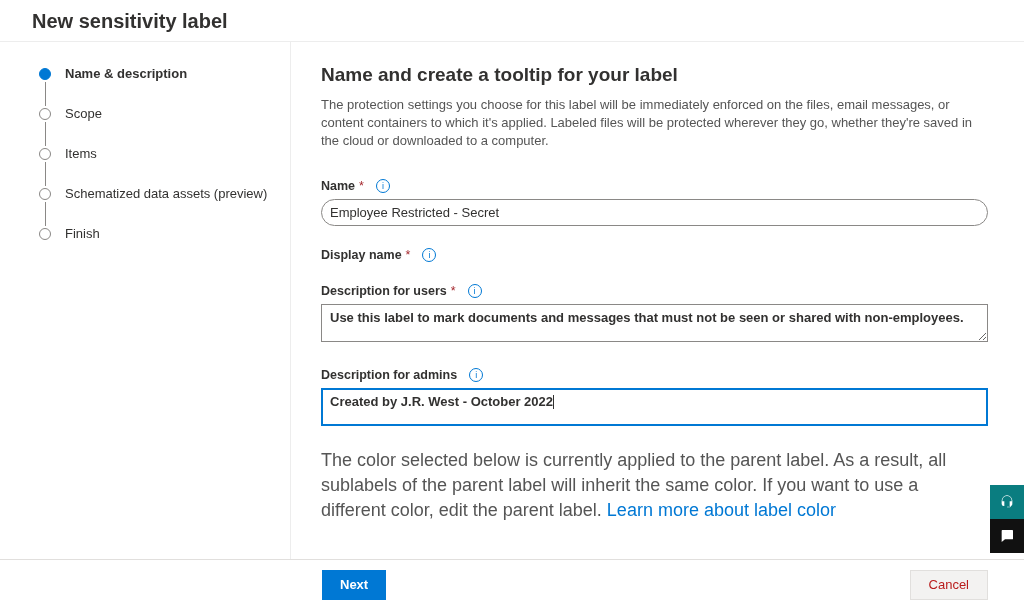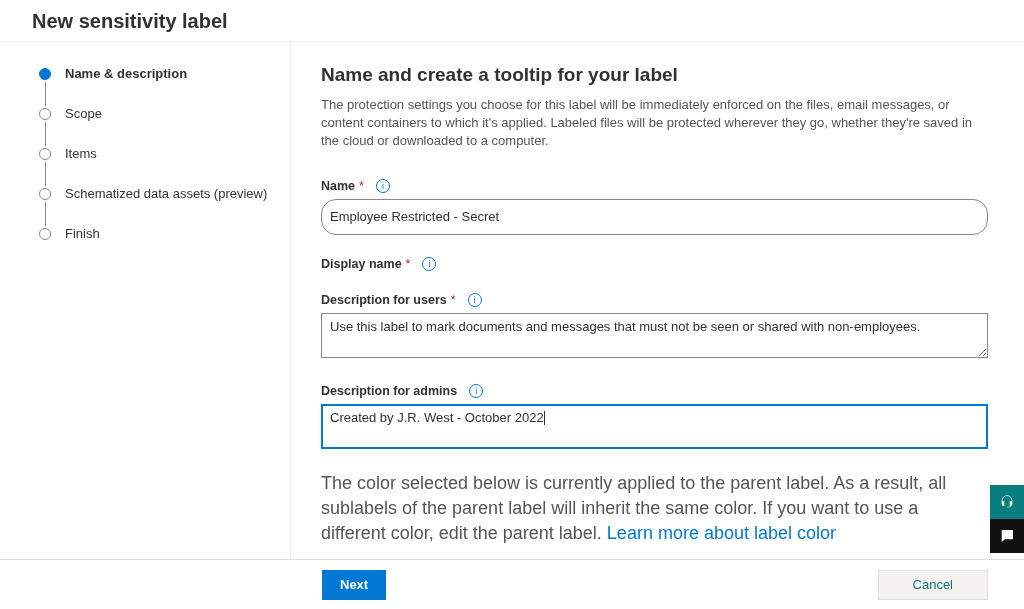--- a/index.html
+++ b/index.html
@@ -32,39 +32,39 @@
   .req { color: #a4262c; font-weight: 400; }
   .info-icon {
     display: inline-flex; align-items: center; justify-content: center;
     width: 14px; height: 14px; border: 1px solid #0078d4; border-radius: 50%;
     font-size: 9px; color: #0078d4; margin-left: 8px; font-weight: 400;
   }
   .text-input, .textarea {
     width: 100%; border: 1px solid #8a8886; background: #fff;
     font-size: 13px; color: #323130; padding: 5px 8px; font-family: inherit;
   }
-  .text-input { height: 36px; border-radius: 15px; }
-  .textarea { resize: vertical; height: 45px; }
+  .text-input { height: 27px; border-radius: 15px; }
+  .textarea { resize: vertical; height: 38px; font-weight: bold; }
   .textarea.focused { border: 2px solid #0078d4; outline: none; padding: 4px 7px; }
 
   .section-title { font-size: 13px; font-weight: 700; margin-top: 4px; margin-bottom: 2px; }
   .section-desc { font-size: 18px; color: #555; line-height: 1.4; max-width: 680px; }
   .link { color: #0078d4; text-decoration: none; cursor: pointer; }
 
   .footer {
     position: absolute; bottom: 0; left: 0; right: 0; height: 50px;
     border-top: 1px solid #e1dfdd; background: #fff;
     display: flex; align-items: center; padding: 0 36px 0 322px; justify-content: space-between;
   }
   .btn-primary {
     background: #0078d4; color: #fff; border: none; height: 30px; padding: 0 18px;
     font-size: 13px; font-weight: 600; cursor: pointer;
   }
   .btn-secondary {
-    background: #f3f2f1; color: #0f766e; border: 1px solid #e1dfdd; height: 30px; padding: 0 34px;
+    background: #f3f2f1; color: #b91c1c; border: 1px solid #e1dfdd; height: 30px; padding: 0 18px;
     font-size: 13px; cursor: pointer;
   }
 
   .floaters { position: absolute; right: 0; bottom: 56px; display: flex; flex-direction: column; }
   .floater {
     width: 34px; height: 34px; display: flex; align-items: center; justify-content: center;
     color: #fff; font-size: 16px; cursor: pointer;
   }
   .floater.teal { background: #0a7d80; }
   .floater.dark { background: #111; }

